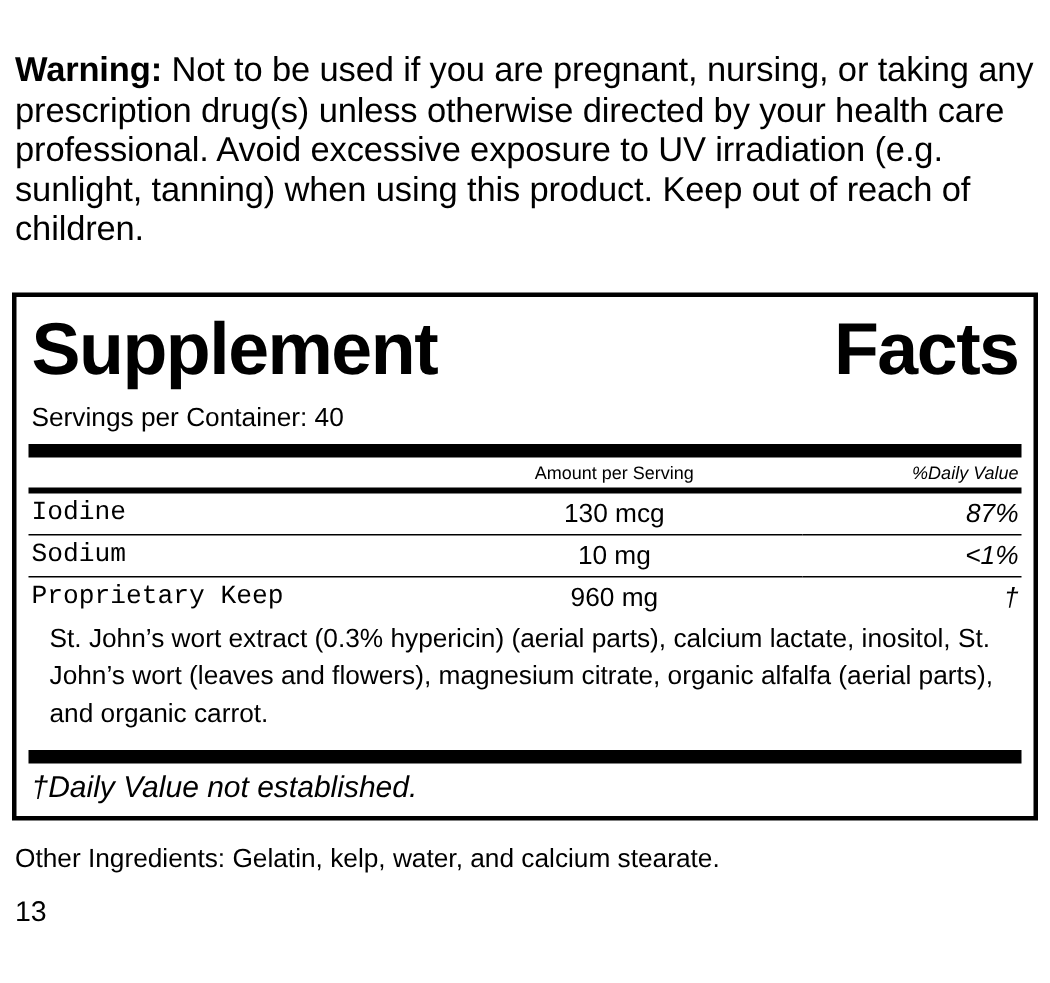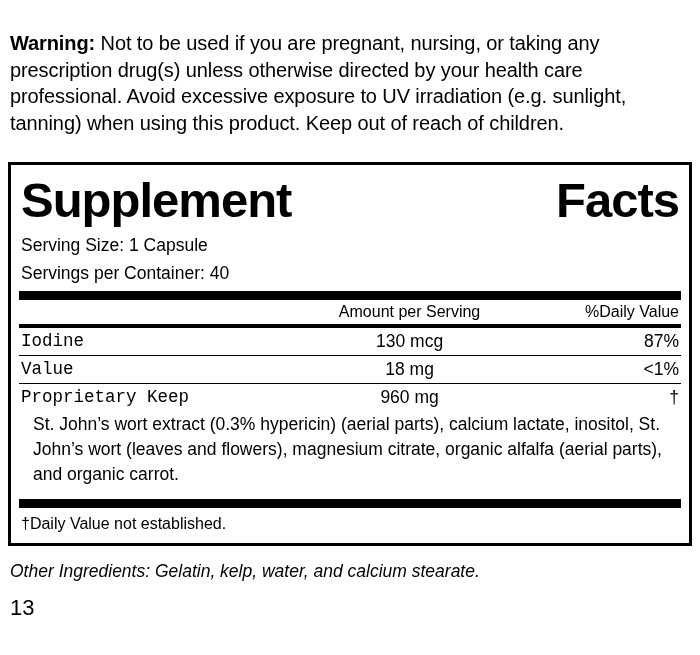--- a/index.html
+++ b/index.html
@@ -17,21 +17,21 @@
   .page {
     width: 700px;
     height: 655px;
     position: relative;
     box-sizing: border-box;
     padding: 0 8px;
   }
 
   
   .warning {
-    font-size: 20px;
+    font-size: 23px;
     line-height: 26.5px;
     padding: 10px 2px 6px 2px;
     letter-spacing: -0.1px;
   }
   .warning .w-label {
     font-weight: bold;
   }
 
   
   .sf-panel {
@@ -72,74 +72,73 @@
     font-size: 17.5px;
   }
   table.sf-table td, table.sf-table th {
     padding: 3px 0 3px 0;
     vertical-align: top;
     font-weight: normal;
     text-align: left;
   }
   .col-name  { width: 40%; padding-left: 2px !important; font-family: Liberation Mono, monospace; }
   .col-amt   { width: 38%; text-align: center !important; }
-  .col-dv    { width: 22%; text-align: right !important; padding-right: 2px !important; }
+  .col-dv    { width: 22%; text-align: right !important; padding-right: 2px !important; font-style: italic; }
 
   .hdr-row th {
     font-weight: bold;
-    font-size: 16px;
+    font-size: 12px;
     padding: 4px 0 5px 0;
     margin-top: 14px;
   }
   .hdr-row th.col-amt { text-align: center !important; }
   .hdr-row th.col-dv  { text-align: right !important; }
 
   .row-sep td {
     border-top: 1.5px solid #000;
   }
 
   .blend-desc {
     font-size: 17.5px;
     line-height: 25px;
     padding: 1px 4px 6px 14px;
   }
 
   .footnote {
-    font-size: 16px;
+    font-size: 20px;
     line-height: 22px;
     padding: 5px 2px 2px 2px;
+    font-style: italic;
   }
 
   .other-ing {
     font-size: 17.5px;
     line-height: 24px;
     padding: 13px 2px 0 2px;
-    font-style: italic;
   }
   .page-num {
-    font-size: 22px;
+    font-size: 19px;
     line-height: 22px;
     padding: 14px 2px 0 2px;
   }
 </style>
 </head>
 <body>
 
 <div class="page">
 
   <p class="warning"><span class="w-label">Warning:</span><span> Not to be used if you are pregnant, nursing, or taking any prescription drug(s) unless otherwise directed by your health care professional. Avoid excessive exposure to UV irradiation (e.g. sunlight, tanning) when using this product. Keep out of reach of children.</span></p>
 
   <div class="sf-panel">
 
     <div class="sf-title">
       <span>Supplement</span>
       <span>Facts</span>
     </div>
 
-    <div class="sf-serving">Serving Size: 1 Capsule</div>
     <div class="sf-serving">Servings per Container: 40</div>
 
     <div class="rule-thick"></div>
 
     <table class="sf-table">
       <thead>
         <tr class="hdr-row">
           <th class="col-name"></th>
           <th class="col-amt">Amount per Serving</th>
           <th class="col-dv">%Daily Value</th>
@@ -150,22 +149,22 @@
     <div class="rule-med"></div>
 
     <table class="sf-table">
       <tbody>
         <tr>
           <td class="col-name">Iodine</td>
           <td class="col-amt">130 mcg</td>
           <td class="col-dv">87%</td>
         </tr>
         <tr class="row-sep">
-          <td class="col-name">Value</td>
-          <td class="col-amt">18 mg</td>
+          <td class="col-name">Sodium</td>
+          <td class="col-amt">10 mg</td>
           <td class="col-dv">&lt;1%</td>
         </tr>
         <tr class="row-sep">
           <td class="col-name">Proprietary Keep</td>
           <td class="col-amt">960 mg</td>
           <td class="col-dv">†</td>
         </tr>
       </tbody>
     </table>
 

